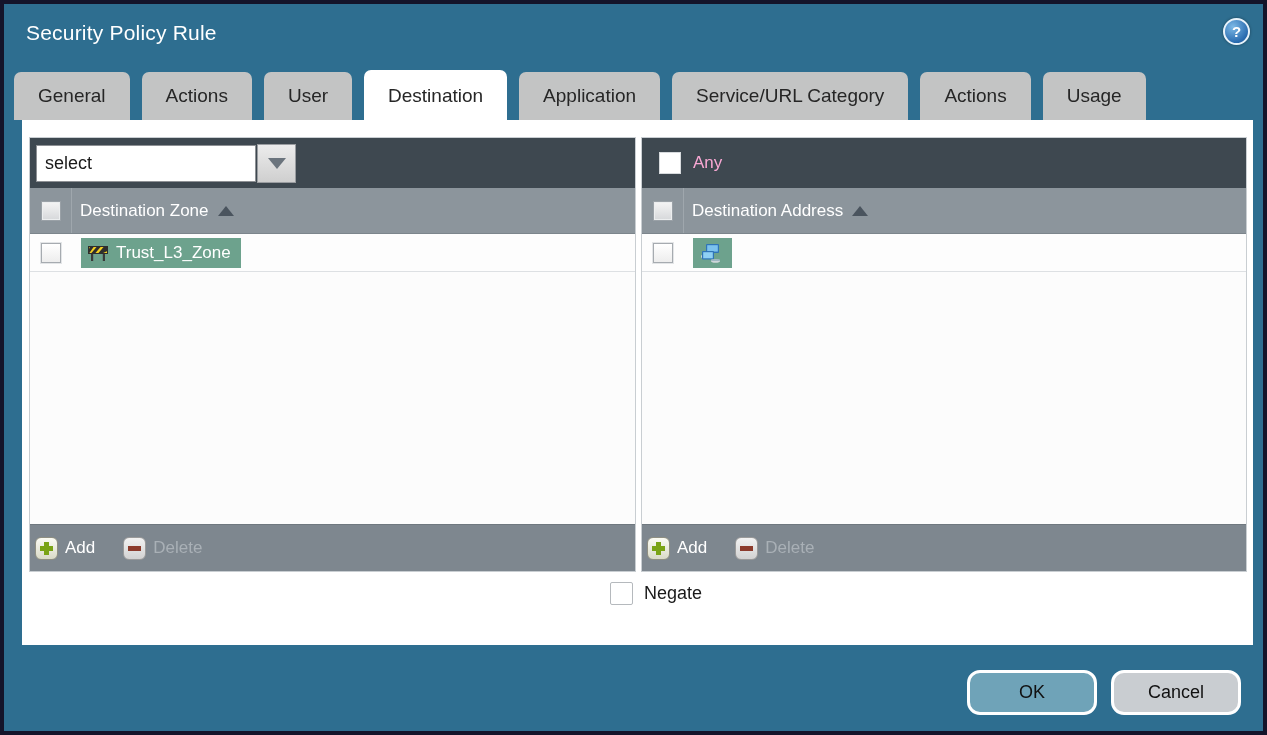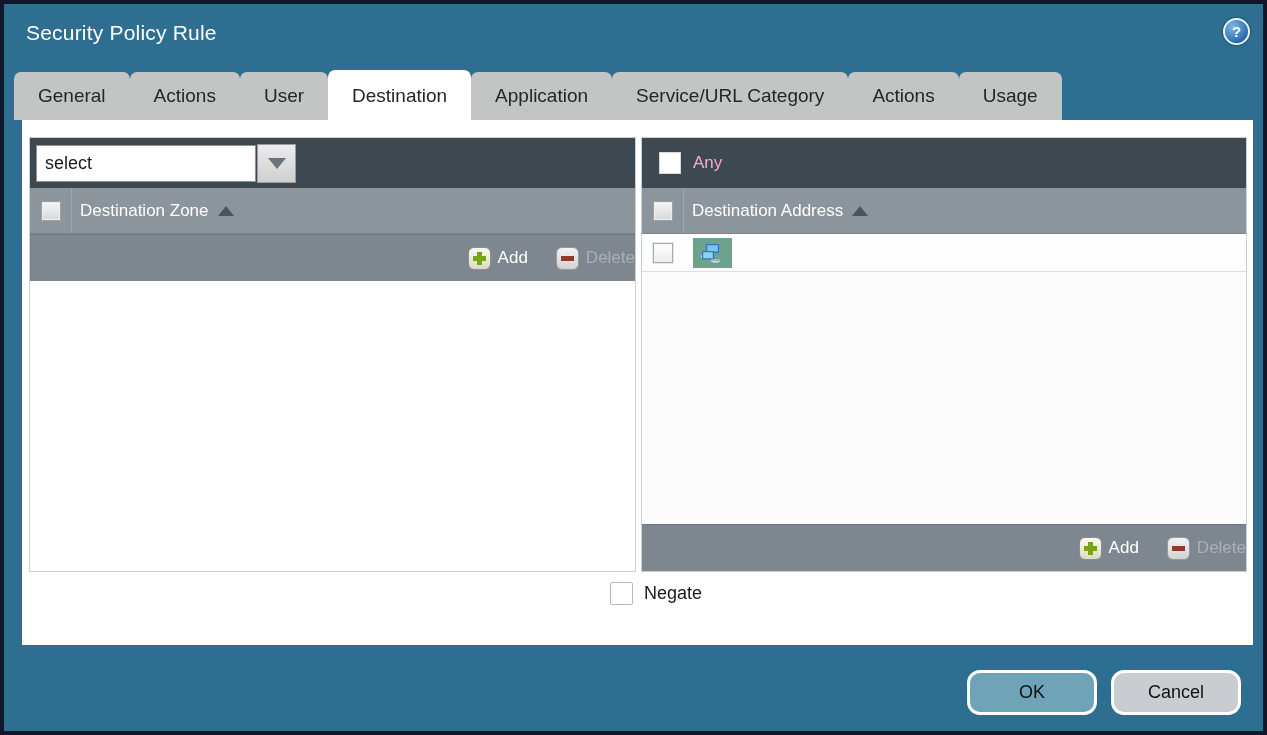--- a/index.html
+++ b/index.html
@@ -17,21 +17,21 @@
   .title { position:absolute; left:22px; top:17px; color:#ffffff; font-size:21px; letter-spacing:0.2px; }
   .help-btn {
     position:absolute; right:13px; top:14px; width:27px; height:27px; border-radius:50%;
     background:radial-gradient(circle at 35% 30%, #7db9e6, #2a6cb0 70%, #1c4f8a);
     border:2px solid #e8f2fa;
     color:#ffffff; font-size:15px; font-weight:bold; text-align:center; line-height:23px;
     box-shadow:0 0 3px rgba(0,0,0,0.4);
   }
 
   
-  .tabs { position:absolute; left:10px; top:68px; height:48px; display:flex; align-items:flex-end; }
+  .tabs { position:absolute; left:10px; top:68px; height:48px; display:flex; gap:12px; align-items:flex-end; }
   .tab {
     background:#c3c4c4; color:#262626; font-size:19px;
     padding:0 24px; height:48px; line-height:48px;
     border-radius:7px 7px 0 0; white-space:nowrap;
   }
   .tab.active {
     background:#ffffff; height:50px; line-height:52px; position:relative; z-index:3;
   }
 
   
@@ -84,21 +84,21 @@
     border:1px solid #a6abb0; box-shadow:0 0 0 1px #e3e5e7;
   }
   .chip {
     margin-left:9px; height:30px; background:#6da28d; color:#ffffff; font-size:17px;
     display:flex; align-items:center; gap:8px; padding:0 10px 0 7px; white-space:nowrap;
   }
   .chip svg { flex:none; }
 
   .action-bar {
     height:47px; background:#7e878f; display:flex; align-items:center; gap:28px;
-    padding-left:11px; flex:none; border-top:1px solid #6f787f;justify-content:flex-end;
+    padding-left:5px; flex:none; border-top:1px solid #6f787f;
   }
   .action { display:flex; align-items:center; gap:7px; font-size:17px; }
   .action .lbl-enabled  { color:#ffffff; }
   .action .lbl-disabled { color:#a9b0b6; }
   .icon-sq {
     width:23px; height:23px; border-radius:6px; border:1px solid #8f8f82;
     display:flex; align-items:center; justify-content:center;
   }
   .icon-add { background:linear-gradient(#fbfbf3,#d9dac7); }
   .icon-del { background:linear-gradient(#f2f2f2,#d2d2d2); border-color:#9a9a9a; }
@@ -154,20 +154,38 @@
       </div>
 
       <div class="grid-header">
         <div class="check-col col-sep">
           <div class="hdr-check"></div>
         </div>
         <span class="hdr-label">Destination Zone</span>
         <span class="sort-asc"></span>
       </div>
 
+      <div class="grid-body">
+        <div class="grid-row">
+          <div class="check-col">
+            <div class="row-check"></div>
+          </div>
+          <div class="chip">
+            <svg width="20" height="18" viewBox="0 0 20 18">
+              <rect x="3" y="8" width="2.2" height="9" fill="#3a3a3a"></rect>
+              <rect x="14.8" y="8" width="2.2" height="9" fill="#3a3a3a"></rect>
+              <rect x="0.5" y="2.5" width="19" height="7" fill="#f2d022" stroke="#2e2e2e" stroke-width="1"></rect>
+              <polygon points="2,2.5 6,2.5 1,9.5 1,5" fill="#2e2e2e"></polygon>
+              <polygon points="9,2.5 13,2.5 7,9.5 3,9.5" fill="#2e2e2e"></polygon>
+              <polygon points="16,2.5 19.5,2.5 19.5,7 14,9.5 10,9.5" fill="#2e2e2e"></polygon>
+            </svg>
+            <span>Trust_L3_Zone</span>
+          </div>
+        </div>
+      </div>
 
       <div class="action-bar">
         <div class="action">
           <span class="icon-sq icon-add">
               <span class="plus"></span>
             </span>
           <span class="lbl-enabled">Add</span>
         </div>
         <div class="action">
           <span class="icon-sq icon-del">

